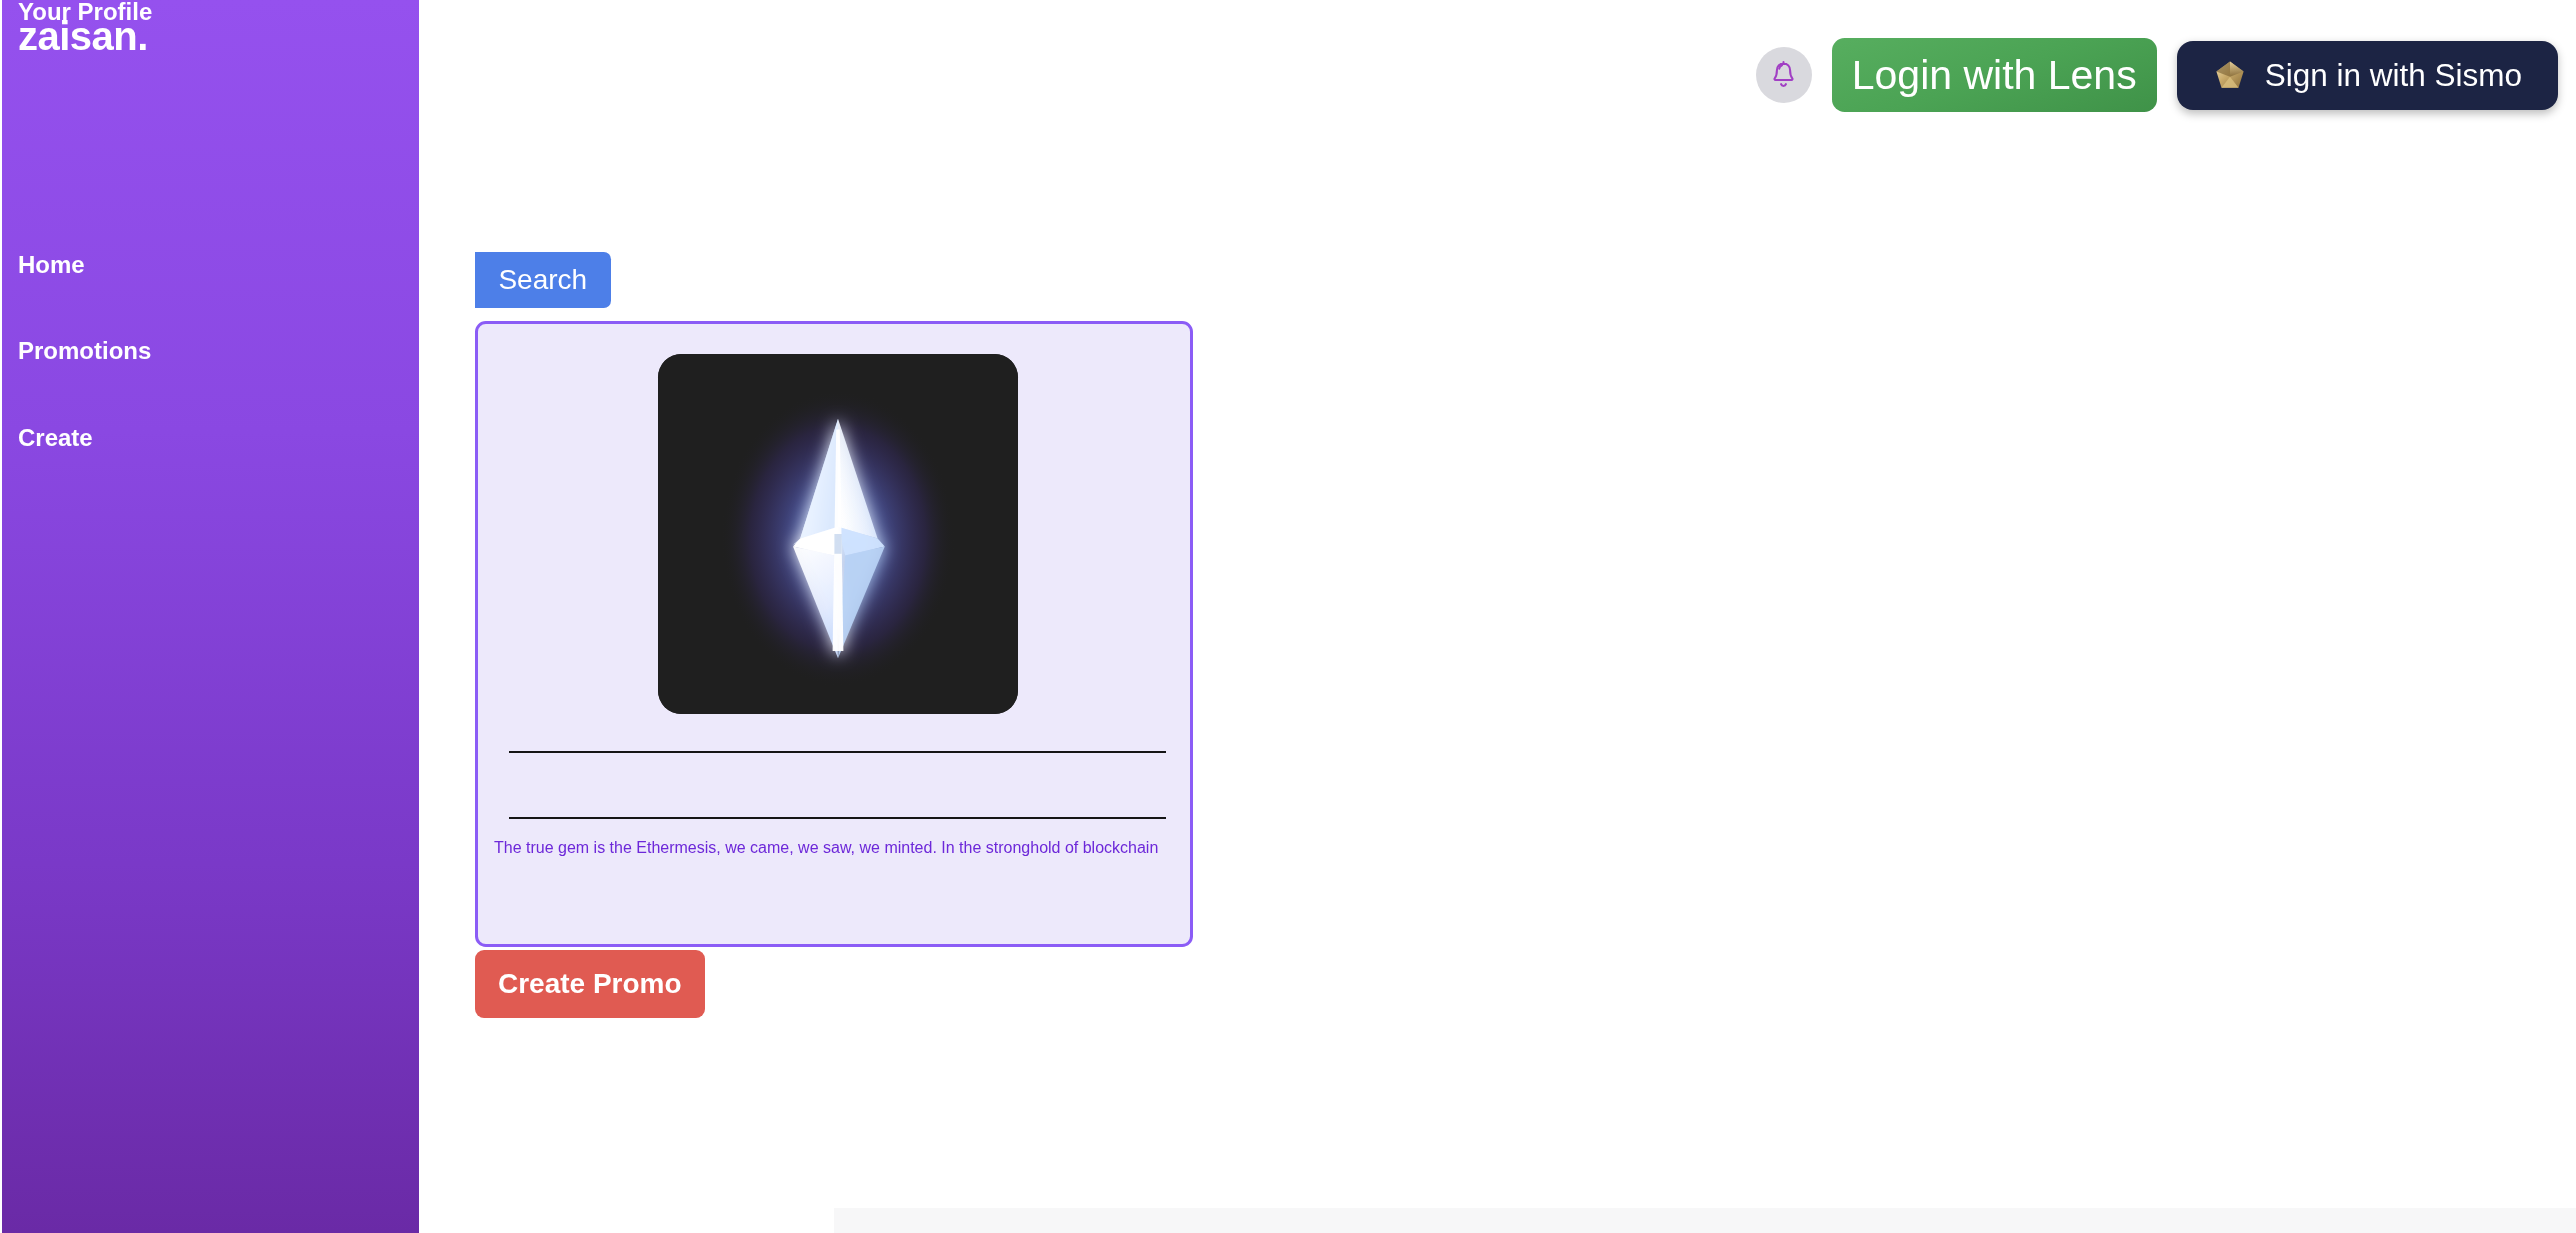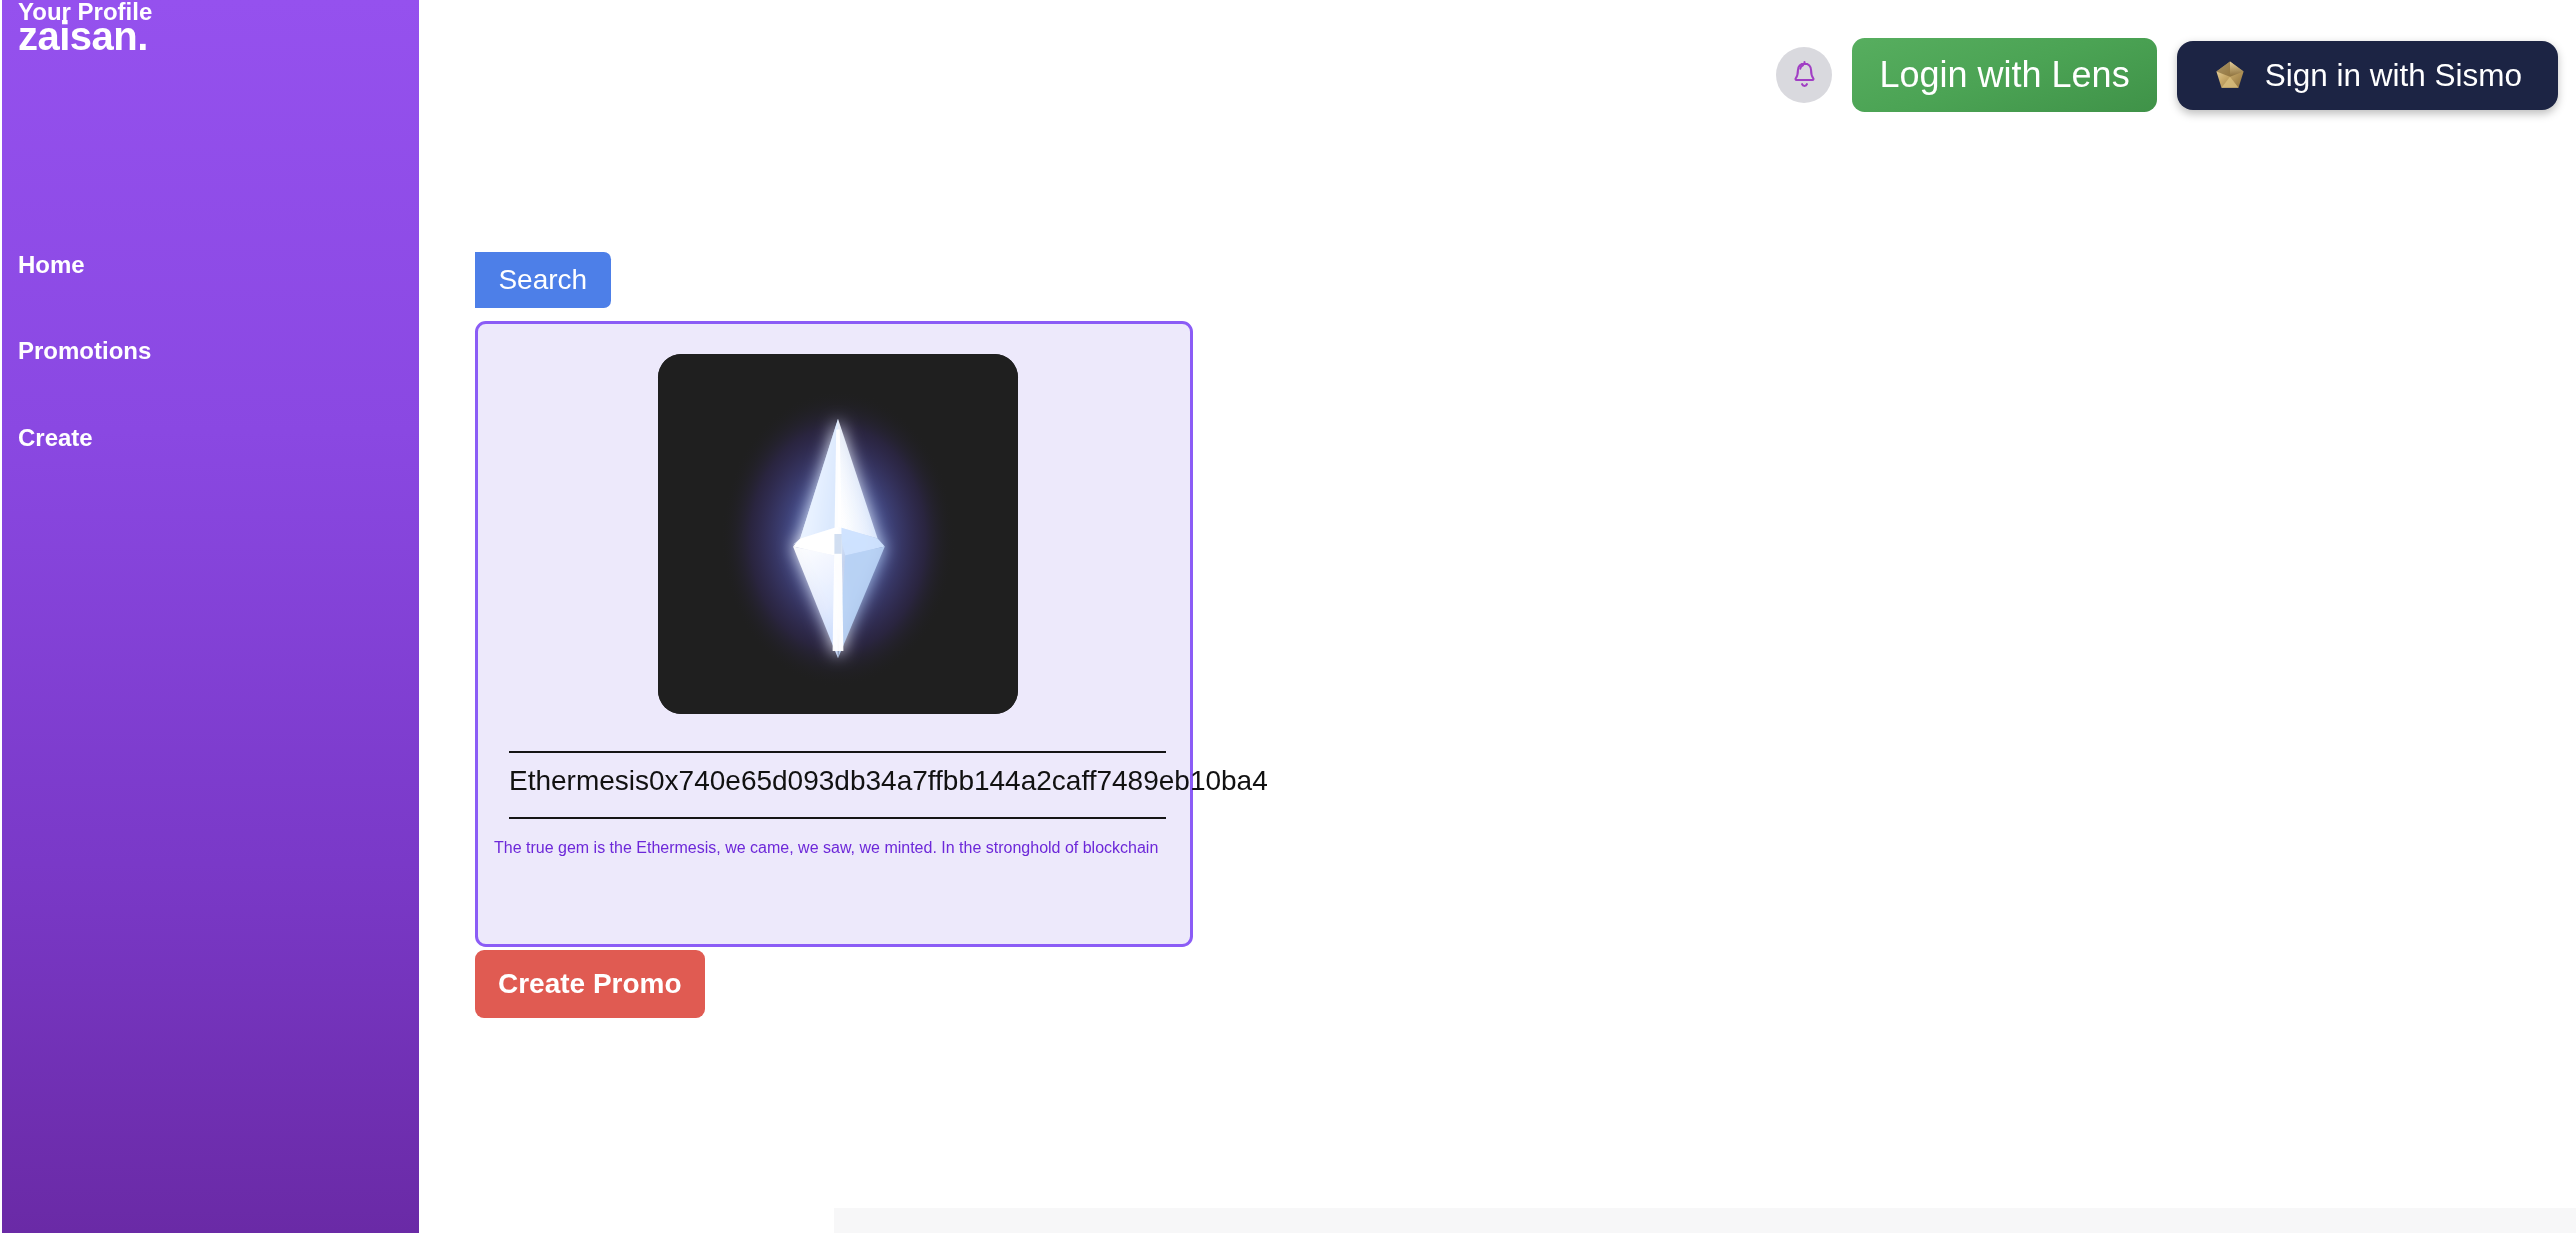--- a/index.html
+++ b/index.html
@@ -92,22 +92,22 @@
     font-family: "Liberation Sans", sans-serif;
     font-weight: normal;
     cursor: pointer;
     display: flex;
     align-items: center;
     justify-content: center;
     white-space: nowrap;
   }
   #lens-button {
     height: 74px;
-    padding: 0 27px;
-    font-size: 36px;
+    padding: 0 20px;
+    font-size: 41px;
     background: linear-gradient(160deg, #57ae5f 0%, #4ba354 50%, #3f9248 100%);
   }
   #wallet-button {
     height: 74px;
     padding: 0 21.6px;
     font-size: 31.5px;
     background: linear-gradient(160deg, #e5813a 0%, #dd7430 55%, #d2662a 100%);
   }
   #sismo-button {
     height: 69px;
@@ -367,21 +367,20 @@
             <polygon points="252,214 200,338 208,224" fill="#b9d2f5" opacity="0.92"></polygon>
 
             <polygon points="198,84 202,84 206,330 194,330" fill="#ffffff" opacity="0.95"></polygon>
 
             <polygon points="196,200 204,200 204,222 196,222" fill="#7fa3d8" opacity="0.35"></polygon>
           </g>
         </svg>
       </div>
 
       <div class="card-divider" id="divider-top"></div>
-      <div id="nft-title">Ethermesis0x740e65d093db34a7ffbb144a2caff7489eb10ba4</div>
       <div class="card-divider" id="divider-bottom"></div>
 
       <div id="nft-description">The true gem is the Ethermesis, we came, we saw, we minted. In the stronghold of blockchain</div>
     </section>
 
     <button id="create-promo-button">Create Promo</button>
 
     <div id="bottom-strip"></div>
   </main>
 

